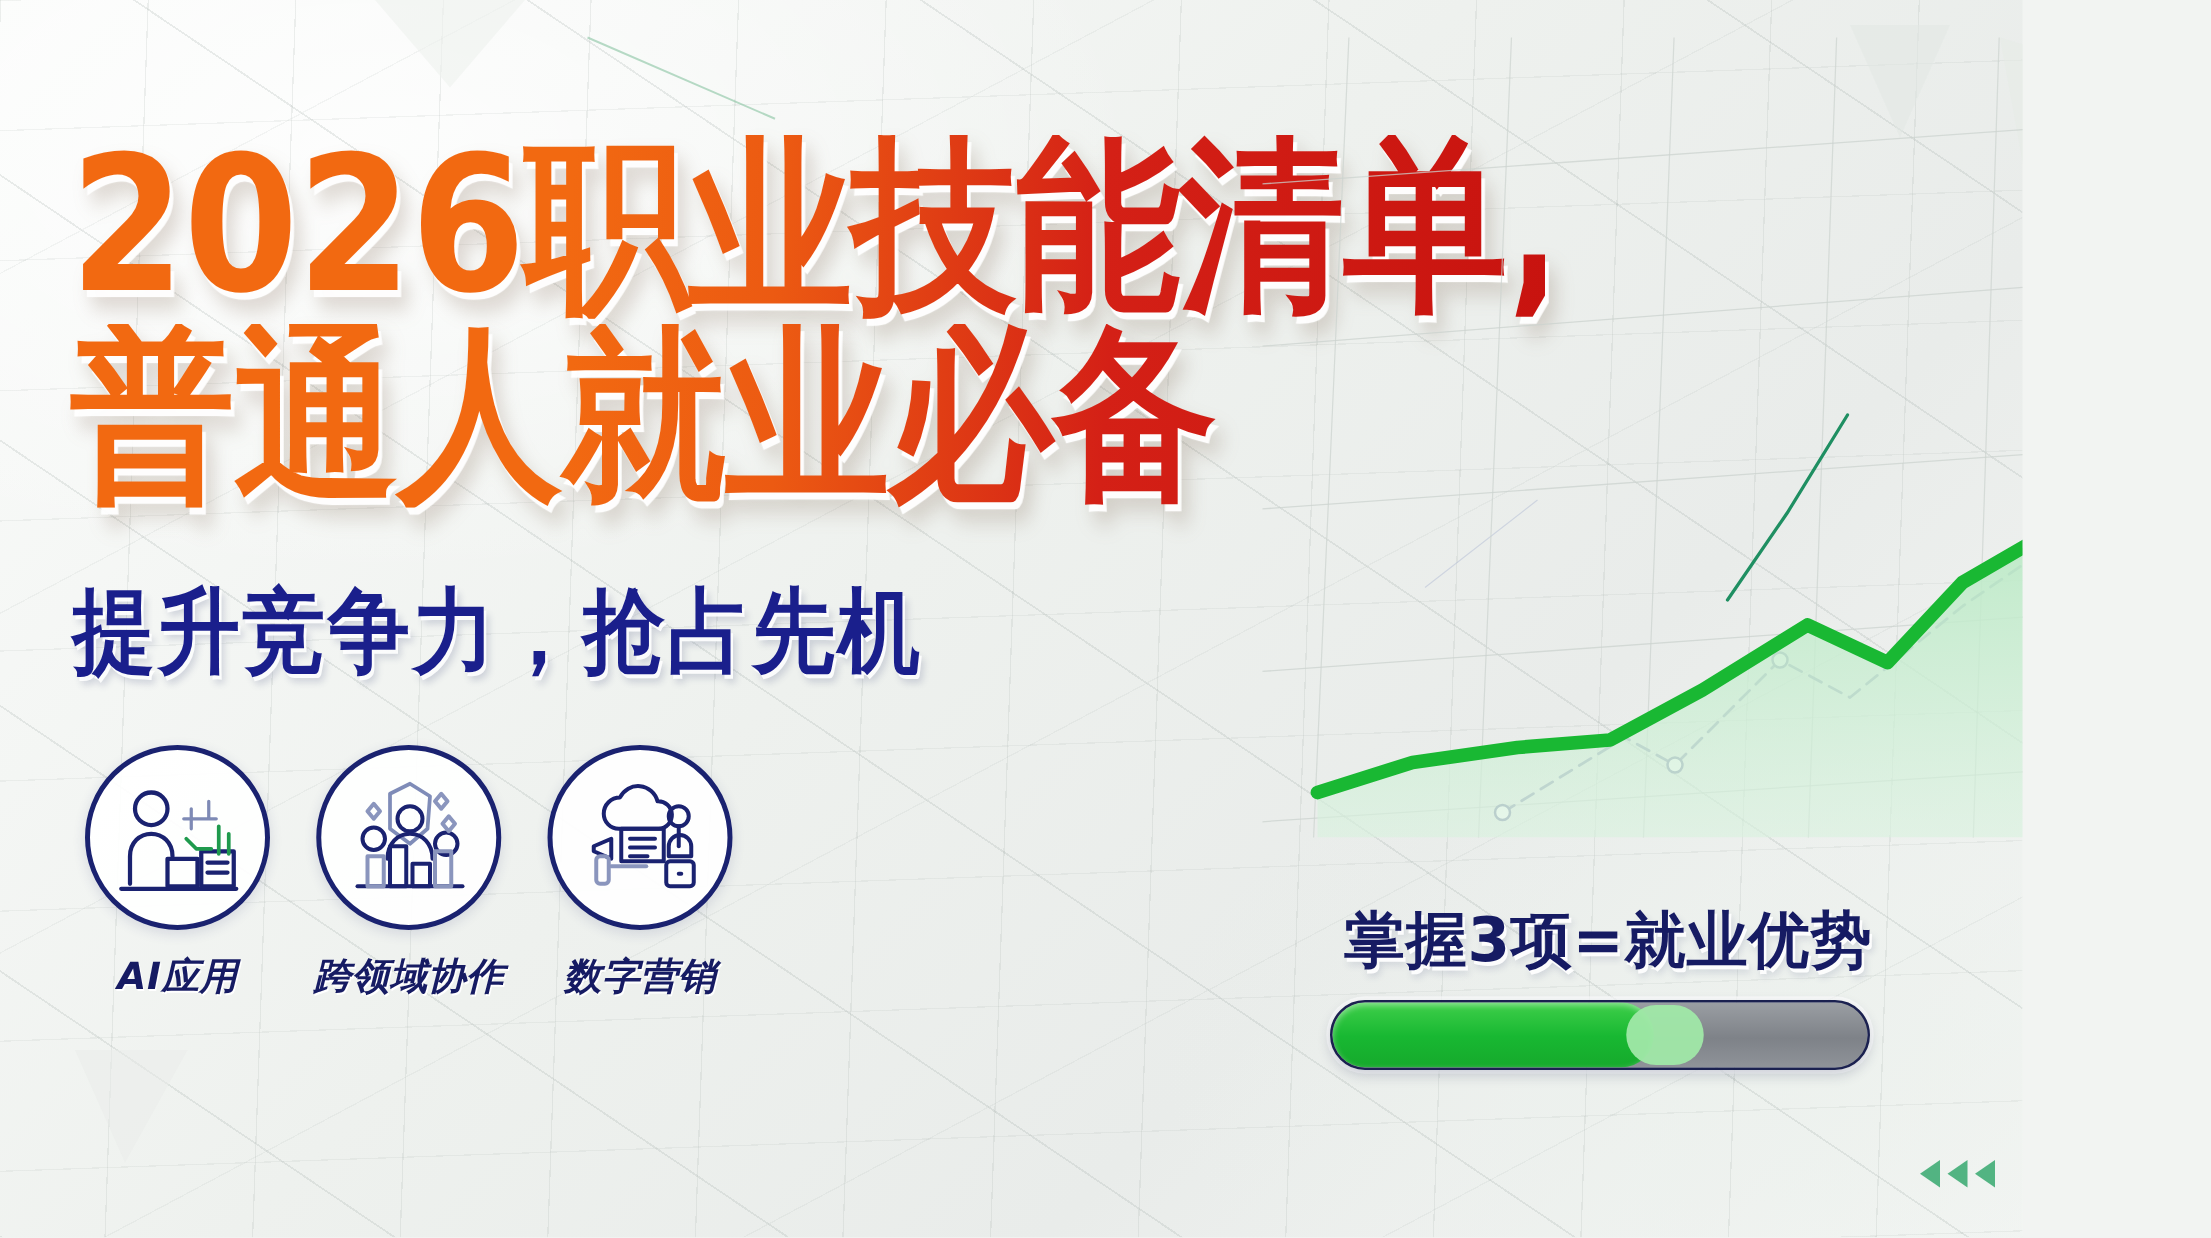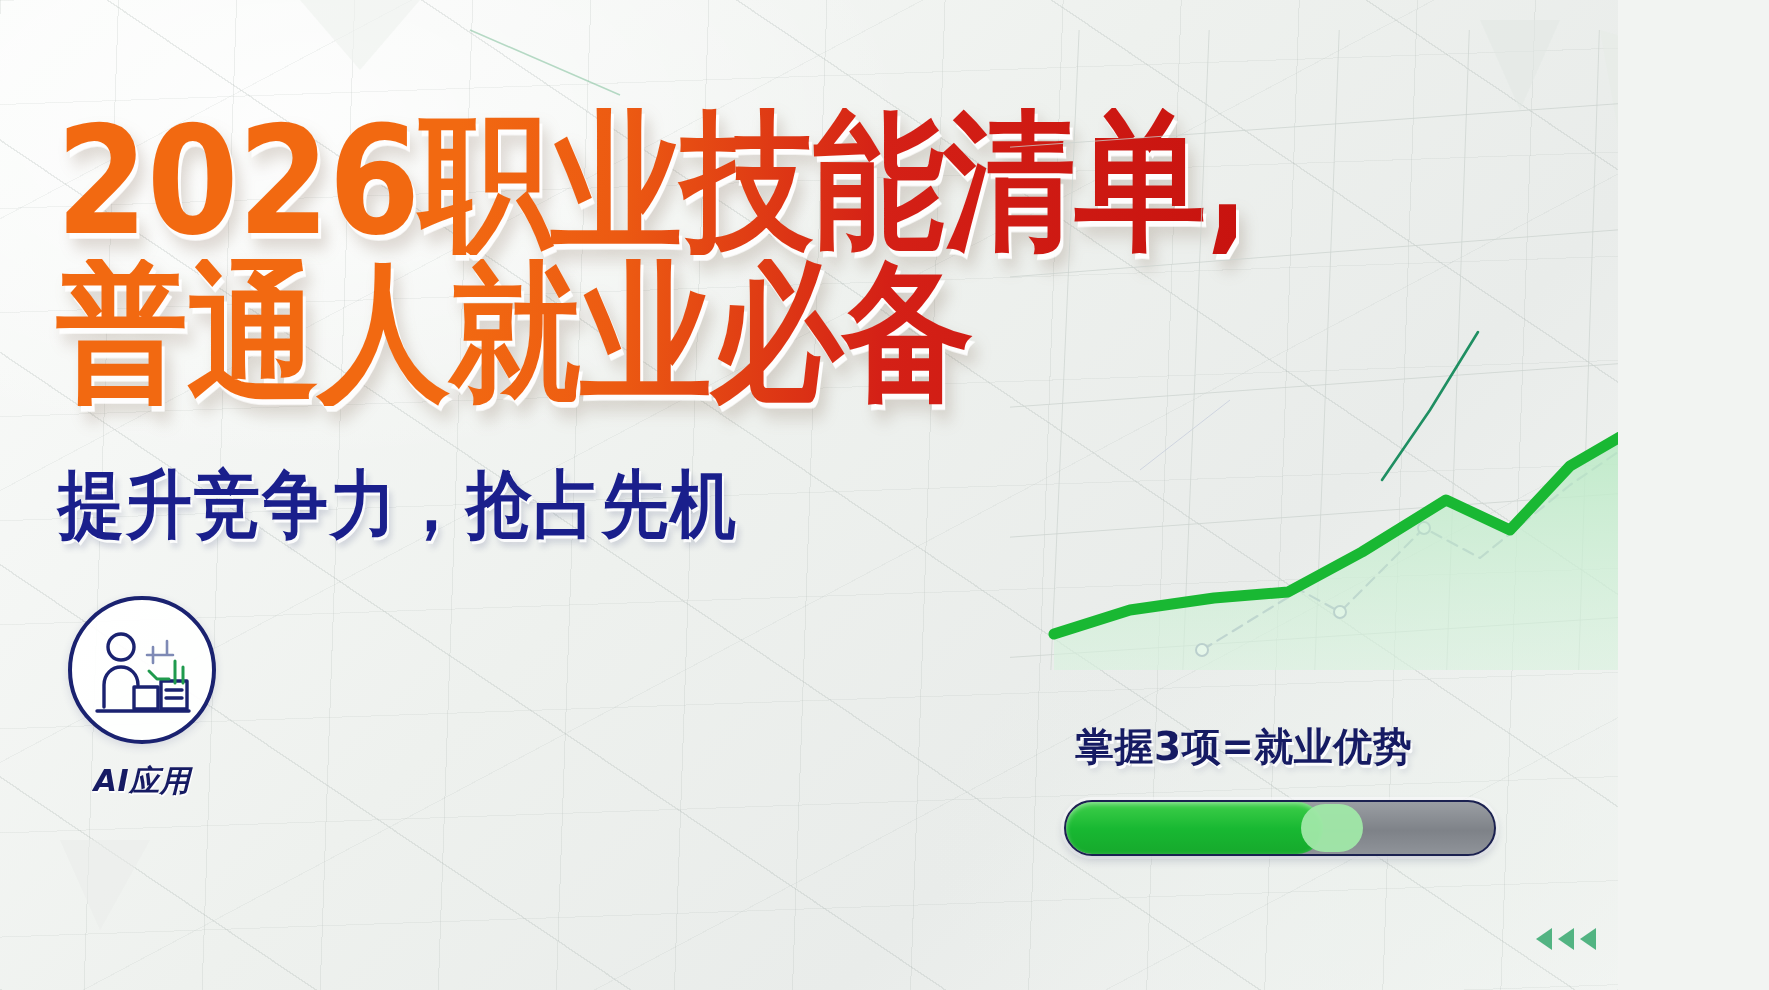--- a/index.html
+++ b/index.html
@@ -103,21 +103,21 @@
 
   
   .chart-wrap { position:absolute; left:1010px; top:30px; width:759px; height:640px; }
   .chart-wrap svg { display:block; }
 
   
   .cta-text {
     position:absolute; left:1075px; top:720px;
     font-family:"DejaVu Sans","Liberation Sans",sans-serif;
     font-weight:900;
-    font-size:39px;
+    font-size:49px;
     color:#161B63;
     white-space:nowrap;
     letter-spacing:0.5px;
     text-shadow:2px 3px 0 rgba(255,255,255,0.92), 3px 5px 6px rgba(60,70,120,0.18);
   }
   .progress-track {
     position:absolute; left:1064px; top:800px;
     width:432px; height:56px;
     border-radius:28px;
     background:linear-gradient(180deg,#9a9ea3 0%,#7e8288 55%,#8f9399 100%);
@@ -233,21 +233,59 @@
           <path d="M79 75 h16 M79 83 h16"></path>
           <path d="M60 40 h26 M66 32 v16 M80 26 v14" stroke="#7e8ab5" stroke-width="2.6"></path>
           <path d="M62 56 l8 8 h12" stroke="#1f9a4d" stroke-width="3"></path>
           <path d="M88 46 v22 M96 52 v16" stroke="#1f9a4d" stroke-width="3"></path>
         </svg>
       </div>
       <div class="icon-label">AI应用</div>
     </div>
 
 
-
+    <div class="icon-item">
+      <div class="icon-circle">
+        <svg width="110" height="110" viewBox="0 0 110 110" fill="none" stroke="#1A2270" stroke-width="3.2" stroke-linecap="round" stroke-linejoin="round">
+          <path d="M40 20 l16 -8 l16 10 l-2 26 l-14 12 l-16 -12 z" stroke="#7f8cb8" stroke-width="3"></path>
+          <circle cx="56" cy="40" r="10"></circle>
+          <path d="M38 72 c0-12 8-20 18-20 s18 8 18 20"></path>
+          <circle cx="27" cy="56" r="9"></circle>
+          <circle cx="85" cy="60" r="9"></circle>
+          <path d="M14 94 h84"></path>
+          <rect x="22" y="70" width="13" height="24" stroke="#8a95bd"></rect>
+          <rect x="40" y="62" width="13" height="32"></rect>
+          <rect x="58" y="76" width="14" height="18"></rect>
+          <rect x="76" y="66" width="13" height="28" stroke="#8a95bd"></rect>
+          <path d="M22 34 l5 -6 l5 6 l-5 6 z" stroke="#8a95bd"></path>
+          <path d="M76 26 l5 -6 l5 6 l-5 6 z" stroke="#8a95bd"></path>
+          <path d="M82 44 l5 -6 l5 6 l-5 6 z" stroke="#8a95bd"></path>
+        </svg>
+      </div>
+      <div class="icon-label">跨领域协作</div>
+    </div>
+
+    <div class="icon-item">
+      <div class="icon-circle">
+        <svg width="110" height="110" viewBox="0 0 110 110" fill="none" stroke="#1A2270" stroke-width="3.2" stroke-linecap="round" stroke-linejoin="round">
+          <path d="M26 36 a13 13 0 0 1 13 -13 a16 16 0 0 1 30 3 a11 11 0 0 1 1 22 h-32 a12 12 0 0 1 -12 -12 z"></path>
+          <rect x="40" y="48" width="34" height="26"></rect>
+          <path d="M47 56 h20 M47 63 h20 M47 70 h14"></path>
+          <circle cx="86" cy="38" r="8"></circle>
+          <path d="M86 46 v16"></path>
+          <path d="M78 62 a9 9 0 0 1 18 0 v8 h-18 z"></path>
+          <rect x="76" y="74" width="22" height="20" rx="3"></rect>
+          <path d="M86 84 h2"></path>
+          <path d="M18 62 l14 -6 v16 l-14 -6 z"></path>
+          <rect x="20" y="70" width="10" height="22" rx="3" stroke="#8a95bd"></rect>
+          <path d="M32 78 h28" stroke="#8a95bd"></path>
+        </svg>
+      </div>
+      <div class="icon-label">数字营销</div>
+    </div>
 
 
   </div>
 
   <div class="cta-text">掌握3项=就业优势</div>
 
   <div class="progress-track">
     <div class="progress-fill" style="width: 60%;"></div>
     <div class="progress-tip" style="left: 55%;"></div>
   </div>

